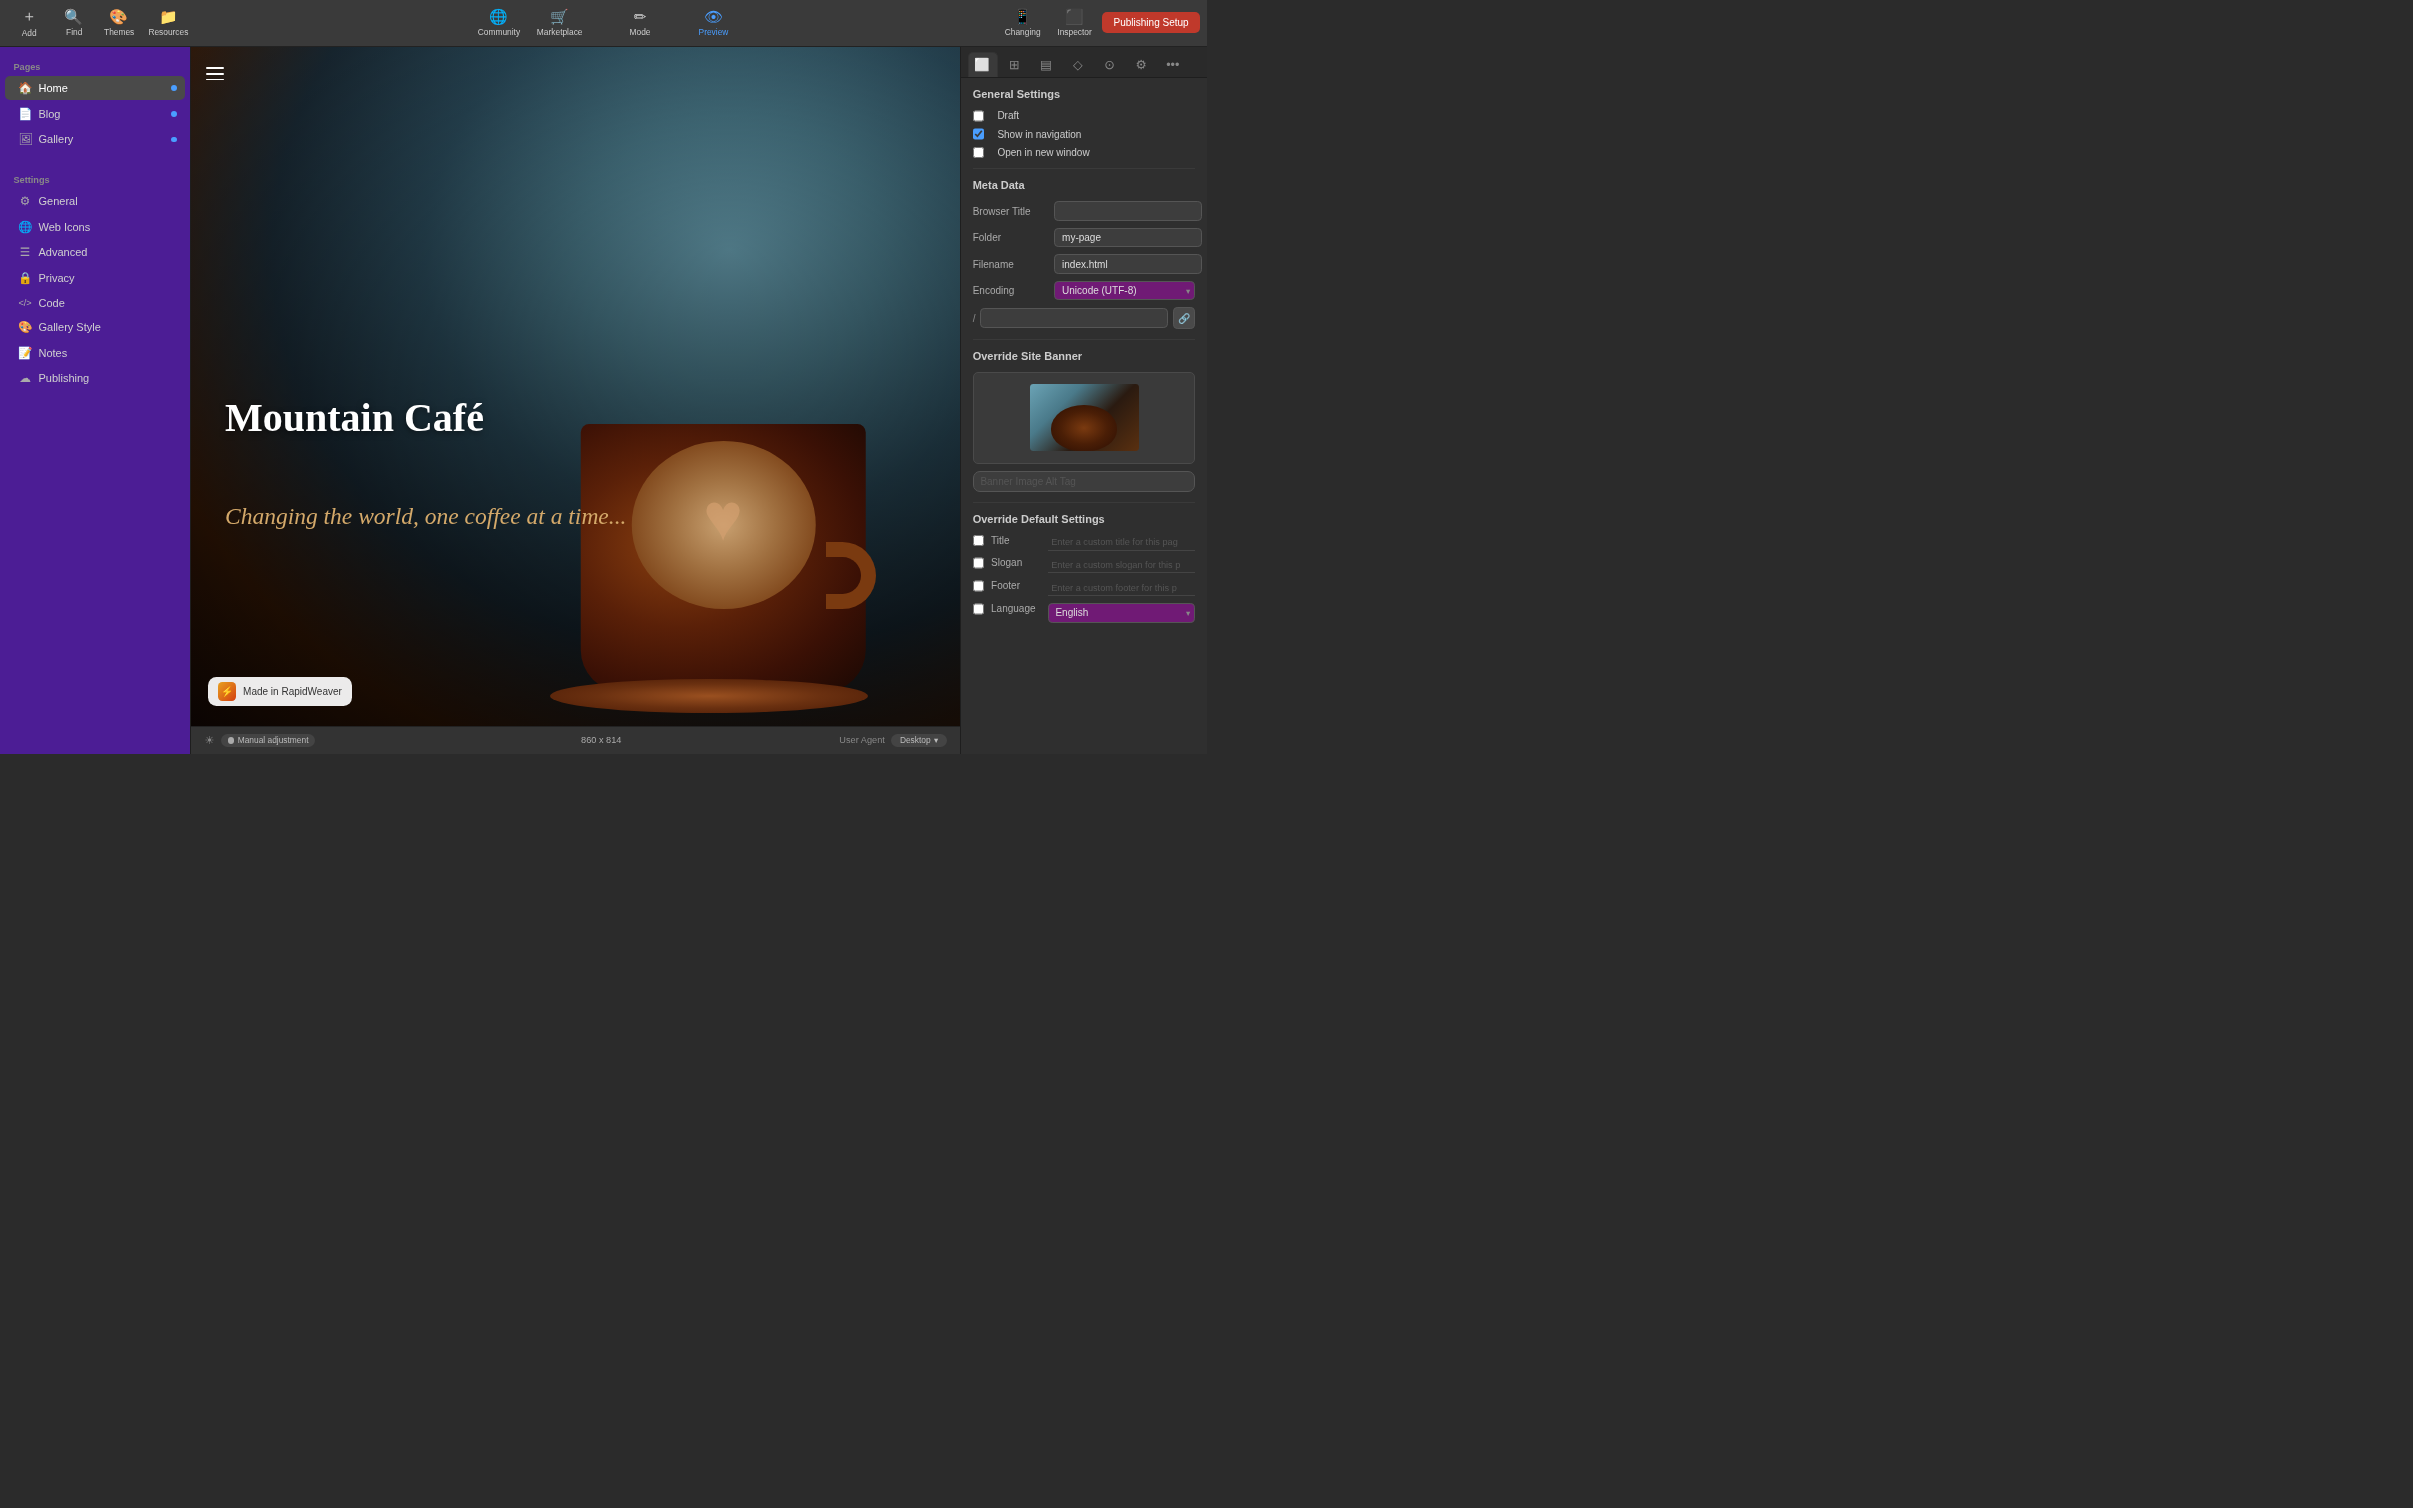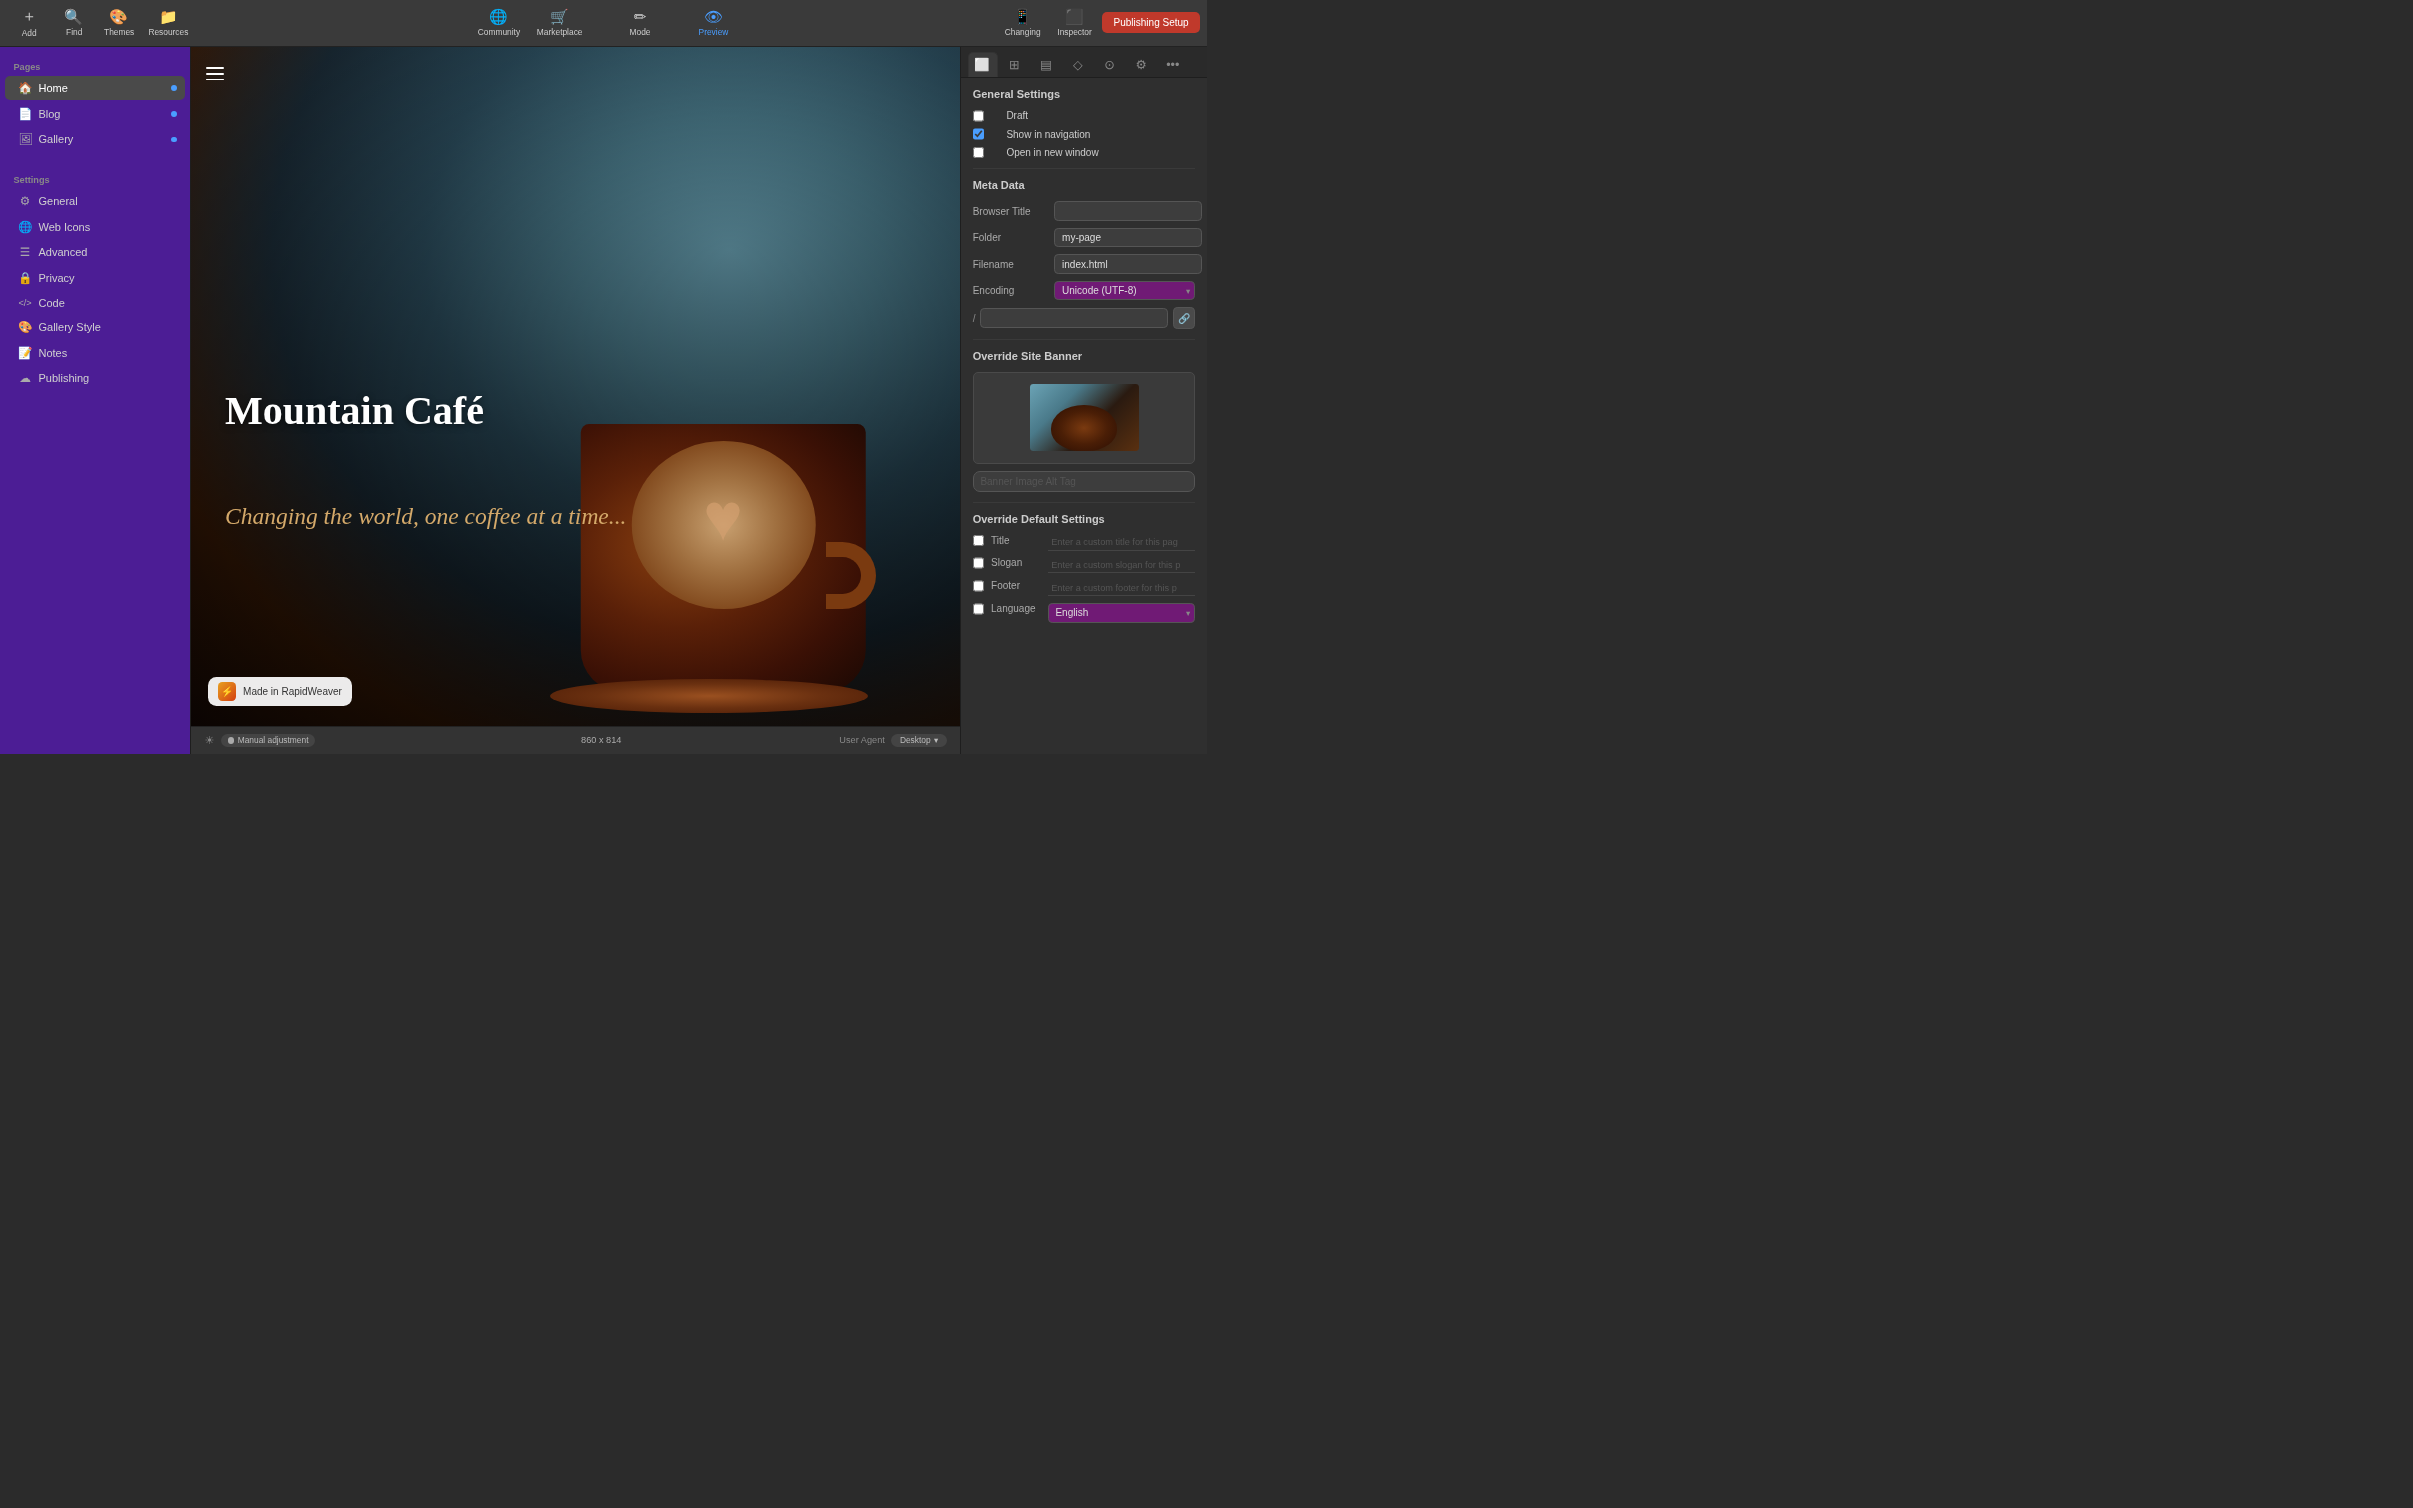--- a/index.html
+++ b/index.html
@@ -121,21 +121,21 @@
     }
     .site-preview-bg {
       position: absolute;
       top: 0; left: 0; right: 0; bottom: 0;
       background:
         linear-gradient(180deg, rgba(0,0,0,0.15) 0%, rgba(0,0,0,0.4) 60%, rgba(0,0,0,0.6) 100%),
         radial-gradient(ellipse at 70% 30%, #6ba3b5 0%, #4a7a8a 20%, #2a4a5a 40%, #1a2a35 60%, #3a1a05 80%, #1a0a05 100%);
     }
     .site-title {
       position: absolute;
-      bottom: 292px;
+      bottom: 285px;
       left: 34px;
       color: white;
       font-size: 40px;
       font-weight: 700;
       font-family: Georgia, serif;
       text-shadow: 0 1.7px 6.7px rgba(0,0,0,0.5);
       text-align: right;
     }
     .site-slogan {
       position: absolute;
@@ -280,21 +280,21 @@
     .section-title {
       font-size: 11px;
       font-weight: 600;
       color: #ccc;
       margin-bottom: 10px;
     }
 
     .checkbox-row {
       display: flex;
       align-items: center;
-      gap: 22px;
+      gap: 13px;
       margin-bottom: 6.7px;
     }
     .checkbox-row input[type="checkbox"] {
       width: 11.7px;
       height: 11.7px;
       cursor: pointer;
       accent-color: #4a9eff;
     }
     .checkbox-label {
       font-size: 10px;

